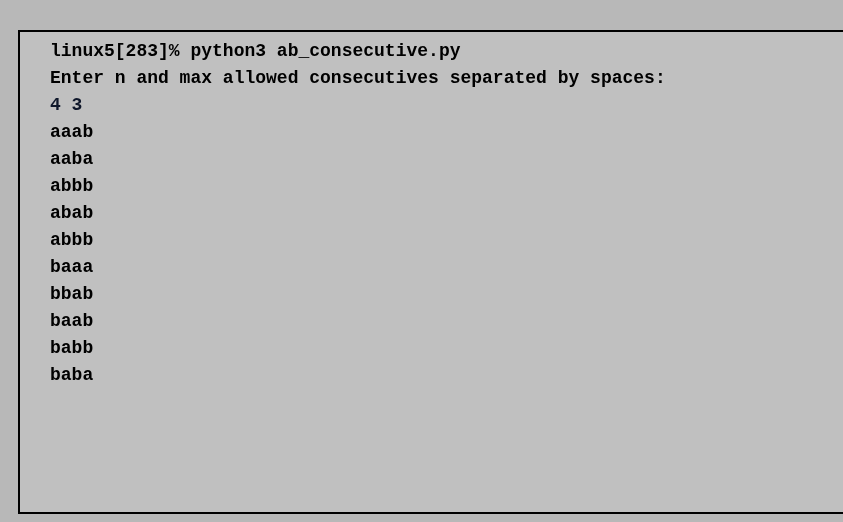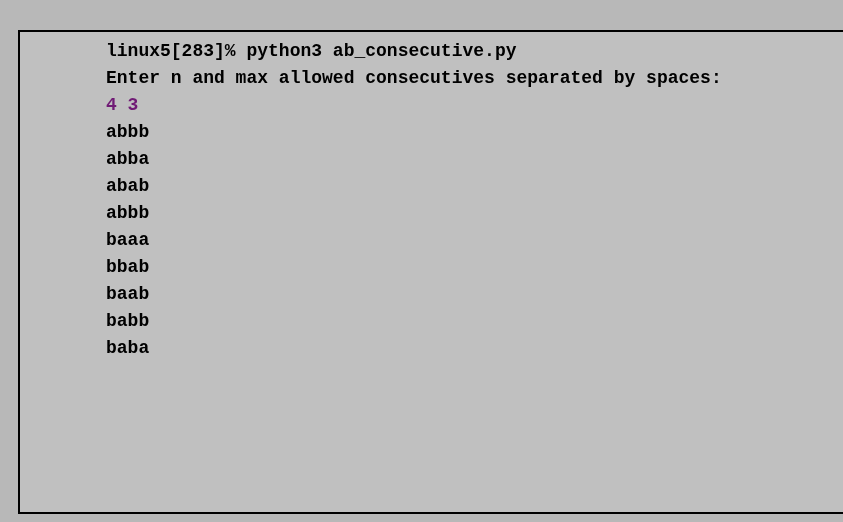--- a/index.html
+++ b/index.html
@@ -22,46 +22,47 @@
       top: 30px;
       left: 18px;
       right: 0;
       bottom: 8px;
       border: 2px solid #000;
       border-right: none;
       background: #c0c0c0;
       padding: 6px 0 0 0;
     }
     .terminal-content {
-      padding-left: 86px;
+      padding-left: 30px;
       line-height: 1.5;
       color: #000;
     }
     .prompt-line {
       white-space: pre;
     }
     .user-input {
-      color: #701a75;
+      color: #0f172a;
     }
     .output-line {
       white-space: pre;
       font-family: Liberation Mono, monospace;
     }
   </style>
 </head>
 <body>
 
 <div class="terminal-frame">
   <div class="terminal-content">
     <div class="prompt-line"><span>linux5[283]% </span><span>python3 ab_consecutive.py</span></div>
     <div class="output-line">Enter n and max allowed consecutives separated by spaces:</div>
     <div class="output-line user-input">4 3</div>
     <div id="output-container">
+        <div class="output-line">aaab</div>
+        <div class="output-line">aaba</div>
         <div class="output-line">abbb</div>
-        <div class="output-line">abba</div>
         <div class="output-line">abab</div>
         <div class="output-line">abbb</div>
         <div class="output-line">baaa</div>
         <div class="output-line">bbab</div>
         <div class="output-line">baab</div>
         <div class="output-line">babb</div>
         <div class="output-line">baba</div>
       </div>
   </div>
 </div>

